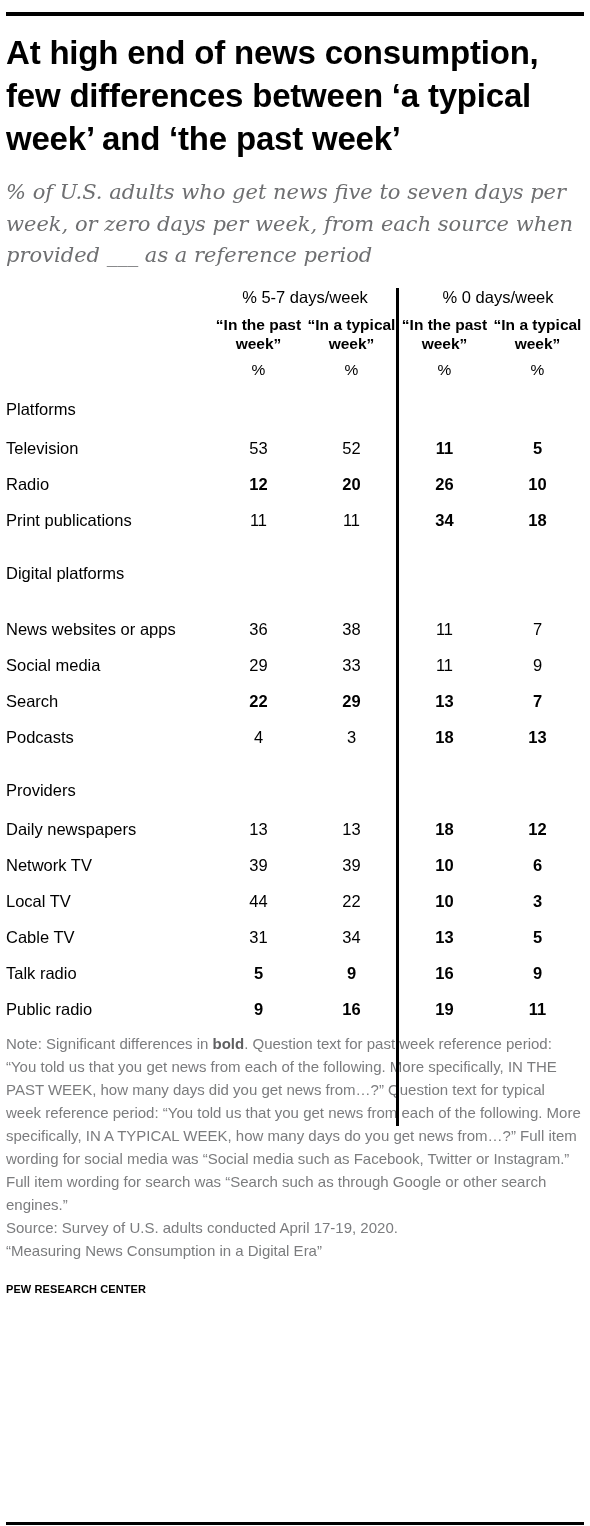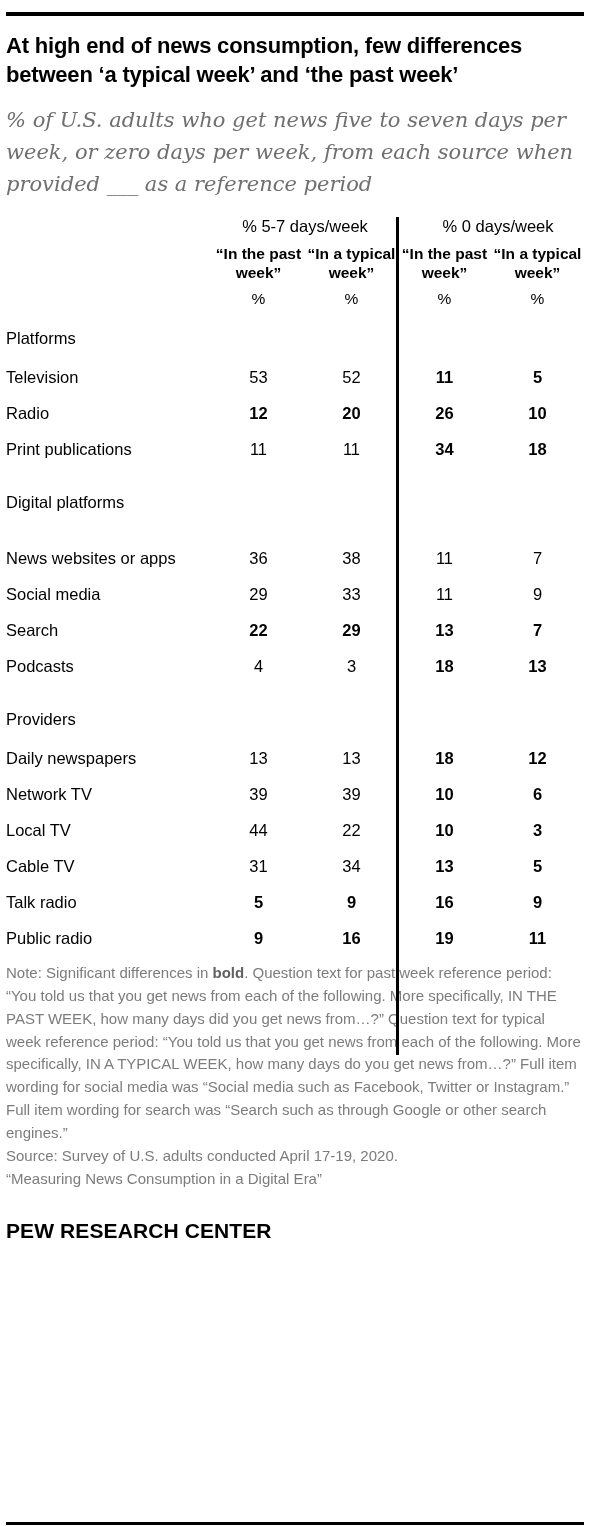--- a/index.html
+++ b/index.html
@@ -33,21 +33,21 @@
     position: absolute;
     left: 6px;
     right: 6px;
     top: 1510px;
     height: 3px;
     background: #000000;
   }
 
   
   .title {
-    font-size: 22px;
+    font-size: 33px;
     font-weight: bold;
     line-height: 1.30;
     letter-spacing: -0.2px;
     margin: 16px 0 16px 0;
     color: #000000;
   }
 
   
   .subtitle {
     font-family: "DejaVu Serif", "Liberation Serif", serif;
@@ -139,25 +139,25 @@
   .notes {
     font-size: 15px;
     line-height: 1.53;
     color: #7b7c7e;
     margin-top: 14px;
   }
   .notes b { color: #5f6062; font-weight: bold; }
   .notes .line { display: block; }
 
   .pew {
-    font-size: 21px;
+    font-size: 11px;
     font-weight: bold;
     letter-spacing: 0.1px;
     color: #000000;
-    margin-top: 28px;
+    margin-top: 20px;
   }
 </style>
 </head>
 <body>
 
 <div class="sheet">
 
   <div class="rule-top"></div>
 
   <h1 class="title">At high end of news consumption, few differences between ‘a typical week’ and ‘the past week’</h1>

